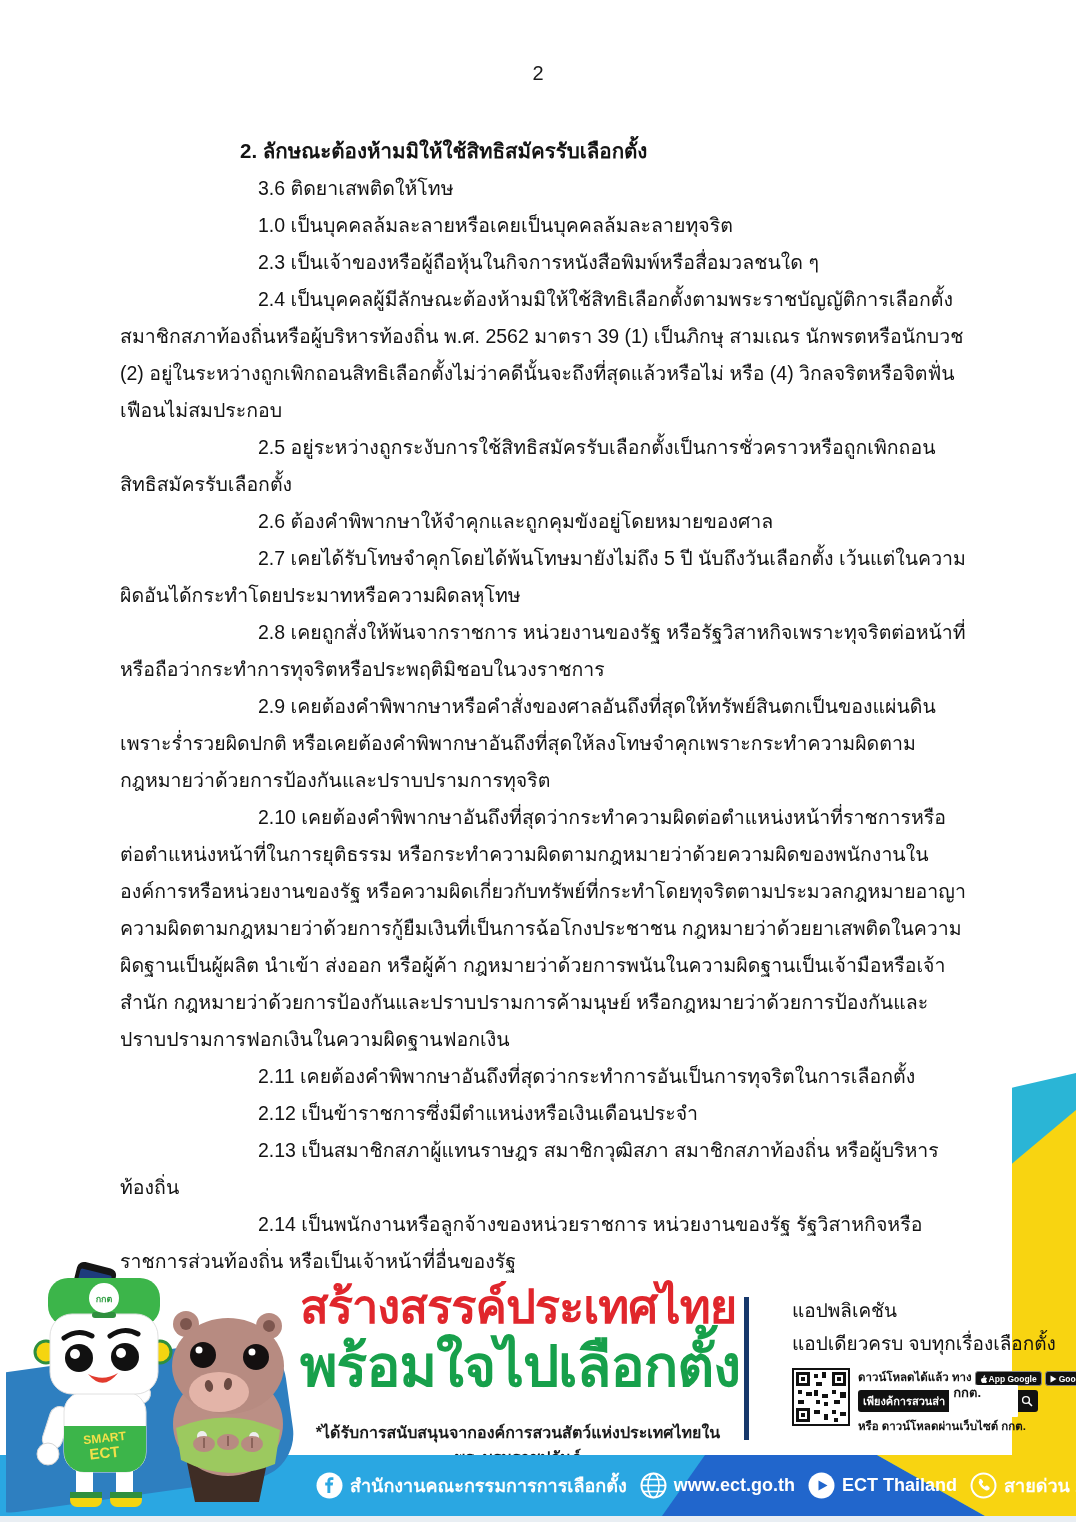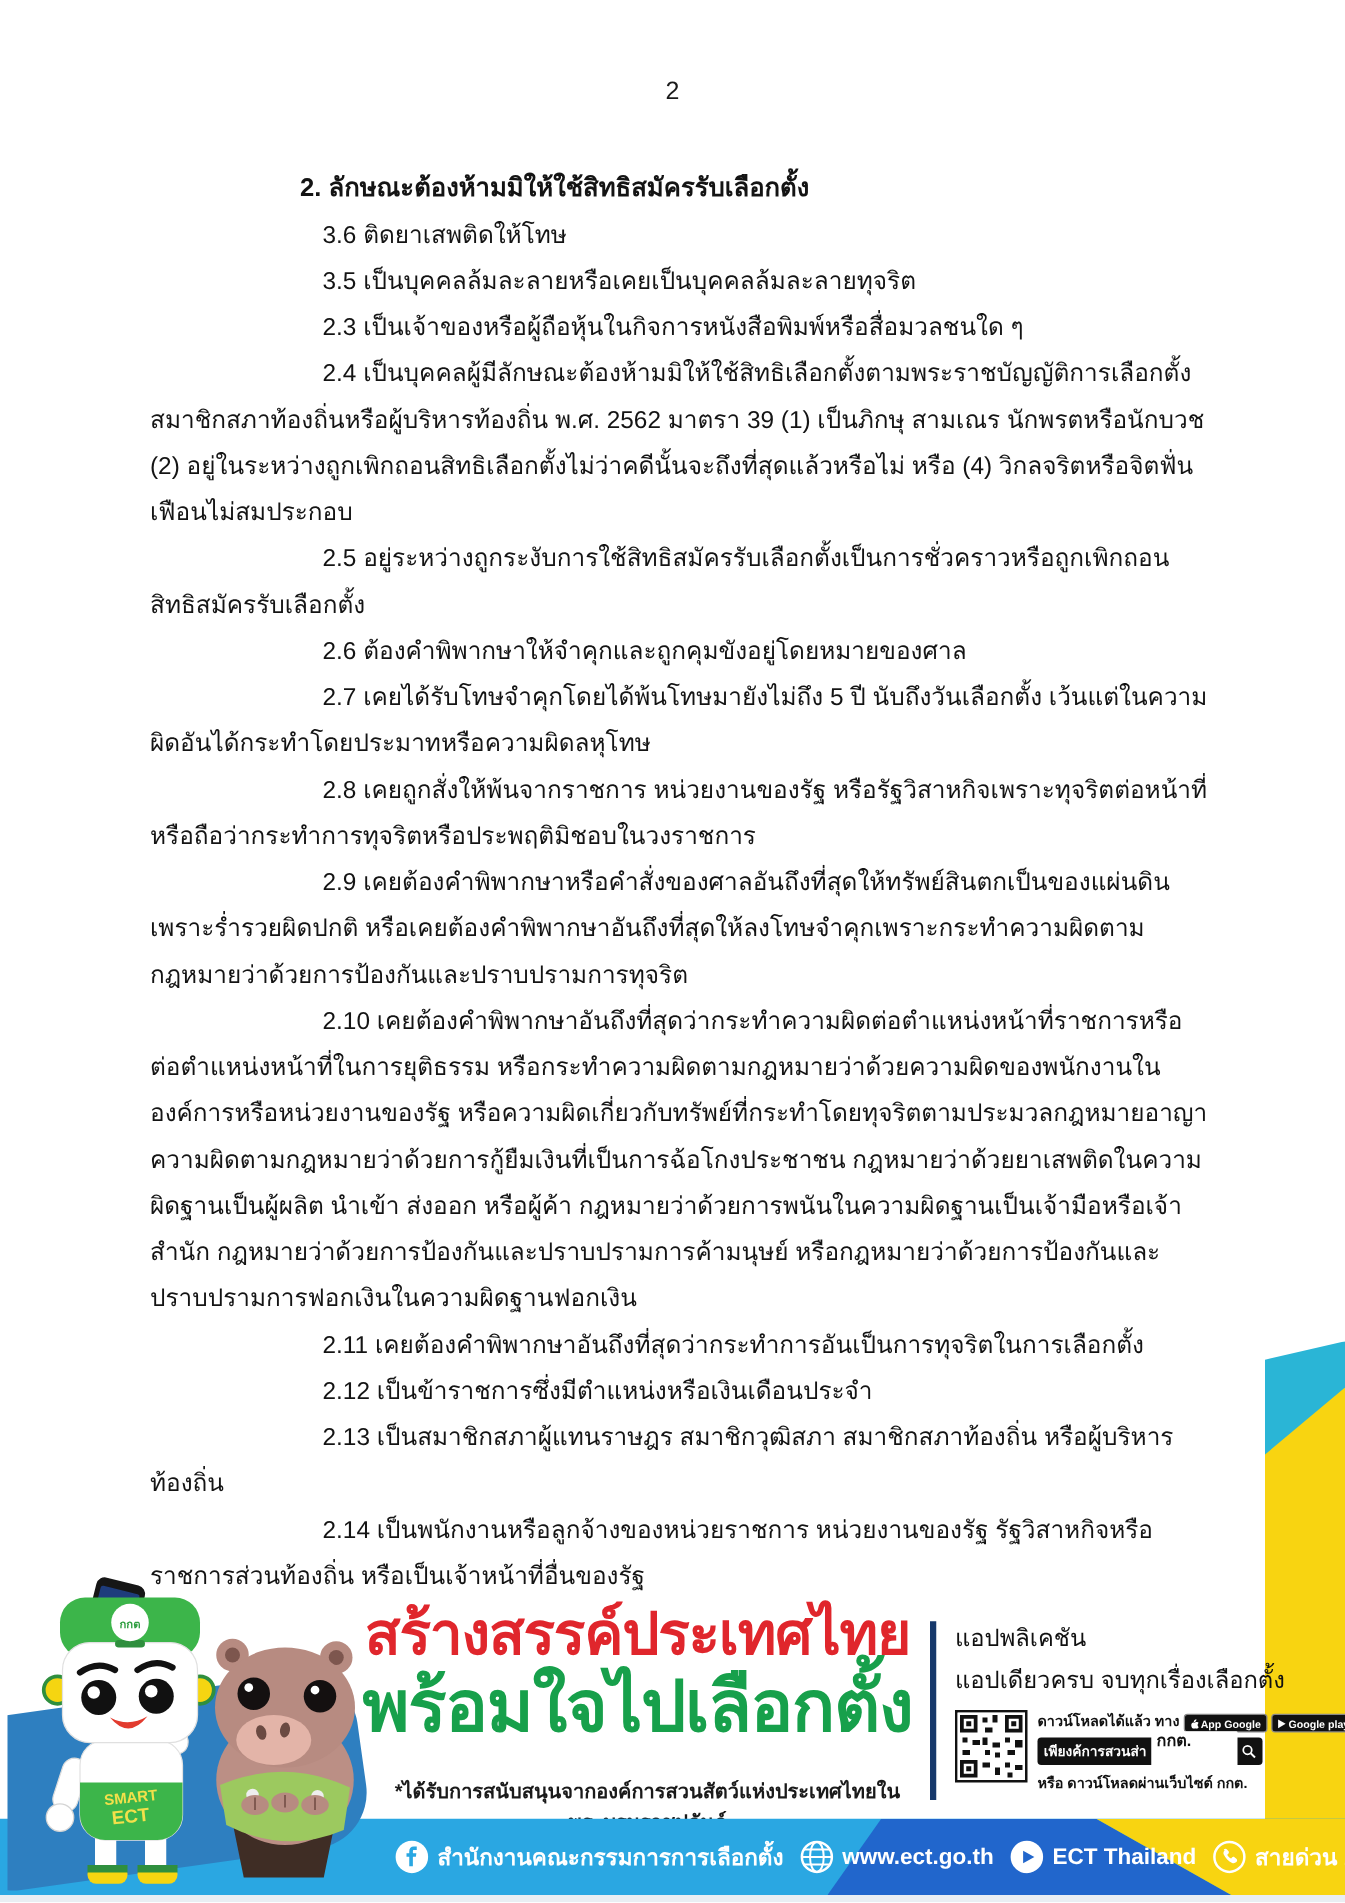--- a/index.html
+++ b/index.html
@@ -33,35 +33,35 @@
     clip-path:polygon(0 16%, 100% 0, 100% 44%, 0 100%);
   }
   .ribbon-yellow {
     position:absolute; left:1012px; top:1110px; width:64px; height:346px;
     background:#f8d411;
     clip-path:polygon(0 15.5%, 100% 0, 100% 100%, 0 100%);
   }
 
   
   .slogan {
-    position:absolute; left:284px; top:1282px; width:452px;
-    text-align:center; line-height:1.06;
+    position:absolute; left:300px; top:1282px; width:452px;
+    text-align:left; line-height:1.06;
   }
   .slogan .l1 { color:#e0262c; font-size:47px; font-weight:bold; letter-spacing:-1px; }
   .slogan .l2 { color:#17a04b; font-size:57px; font-weight:bold; margin-top:4px; letter-spacing:-1px; }
   .support-note {
     position:absolute; left:288px; top:1420px; width:460px;
     text-align:center; font-size:16px; font-weight:bold; color:#1a1a1a;
   }
   .divider {
     position:absolute; left:744px; top:1297px; width:5px; height:143px;
     background:#16386b;
   }
 
-  .appblock { position:absolute; left:764px; top:1295px; width:246px; color:#111; }
+  .appblock { position:absolute; left:792px; top:1295px; width:246px; color:#111; }
   .appblock .app-label { font-size:19px; }
   .appblock .app-name { font-size:39px; font-weight:bold; letter-spacing:-1px; line-height:1.05; }
   .appblock .app-tagline { font-size:19px; margin-top:3px; white-space:nowrap; }
   .app-download { position:relative; margin-top:10px; height:70px; }
   .qr { position:absolute; left:0; top:0; width:58px; height:58px; border:2px solid #111; background:#fff; }
   .dl-col { position:absolute; left:66px; top:0; width:180px; }
   .dl-row1 { display:flex; align-items:flex-end; gap:3px; height:18px; }
   .dl-prefix { font-size:11.5px; font-weight:bold; white-space:nowrap; }
   .store-badge {
     display:inline-flex; align-items:center; gap:2px;
@@ -105,21 +105,21 @@
 </head>
 <body>
 
 <div id="page">
 
   <div class="pagenum">2</div>
 
   <div class="doc">
     <p class="heading">2. ลักษณะต้องห้ามมิให้ใช้สิทธิสมัครรับเลือกตั้ง</p>
     <p class="item">3.6 ติดยาเสพติดให้โทษ</p>
-    <p class="item">3.5 เป็นบุคคลล้มละลายหรือเคยเป็นบุคคลล้มละลายทุจริต</p>
+    <p class="item">1.0 เป็นบุคคลล้มละลายหรือเคยเป็นบุคคลล้มละลายทุจริต</p>
     <p class="item">2.3 เป็นเจ้าของหรือผู้ถือหุ้นในกิจการหนังสือพิมพ์หรือสื่อมวลชนใด ๆ</p>
     <p class="item">2.4 เป็นบุคคลผู้มีลักษณะต้องห้ามมิให้ใช้สิทธิเลือกตั้งตามพระราชบัญญัติการเลือกตั้งสมาชิกสภาท้องถิ่นหรือผู้บริหารท้องถิ่น พ.ศ. 2562 มาตรา 39 (1) เป็นภิกษุ สามเณร นักพรตหรือนักบวช (2) อยู่ในระหว่างถูกเพิกถอนสิทธิเลือกตั้งไม่ว่าคดีนั้นจะถึงที่สุดแล้วหรือไม่ หรือ (4) วิกลจริตหรือจิตฟั่นเฟือนไม่สมประกอบ</p>
     <p class="item">2.5 อยู่ระหว่างถูกระงับการใช้สิทธิสมัครรับเลือกตั้งเป็นการชั่วคราวหรือถูกเพิกถอนสิทธิสมัครรับเลือกตั้ง</p>
     <p class="item">2.6 ต้องคำพิพากษาให้จำคุกและถูกคุมขังอยู่โดยหมายของศาล</p>
     <p class="item">2.7 เคยได้รับโทษจำคุกโดยได้พ้นโทษมายังไม่ถึง 5 ปี นับถึงวันเลือกตั้ง เว้นแต่ในความผิดอันได้กระทำโดยประมาทหรือความผิดลหุโทษ</p>
     <p class="item">2.8 เคยถูกสั่งให้พ้นจากราชการ หน่วยงานของรัฐ หรือรัฐวิสาหกิจเพราะทุจริตต่อหน้าที่หรือถือว่ากระทำการทุจริตหรือประพฤติมิชอบในวงราชการ</p>
     <p class="item">2.9 เคยต้องคำพิพากษาหรือคำสั่งของศาลอันถึงที่สุดให้ทรัพย์สินตกเป็นของแผ่นดินเพราะร่ำรวยผิดปกติ หรือเคยต้องคำพิพากษาอันถึงที่สุดให้ลงโทษจำคุกเพราะกระทำความผิดตามกฎหมายว่าด้วยการป้องกันและปราบปรามการทุจริต</p>
     <p class="item">2.10 เคยต้องคำพิพากษาอันถึงที่สุดว่ากระทำความผิดต่อตำแหน่งหน้าที่ราชการหรือต่อตำแหน่งหน้าที่ในการยุติธรรม หรือกระทำความผิดตามกฎหมายว่าด้วยความผิดของพนักงานในองค์การหรือหน่วยงานของรัฐ หรือความผิดเกี่ยวกับทรัพย์ที่กระทำโดยทุจริตตามประมวลกฎหมายอาญา ความผิดตามกฎหมายว่าด้วยการกู้ยืมเงินที่เป็นการฉ้อโกงประชาชน กฎหมายว่าด้วยยาเสพติดในความผิดฐานเป็นผู้ผลิต นำเข้า ส่งออก หรือผู้ค้า กฎหมายว่าด้วยการพนันในความผิดฐานเป็นเจ้ามือหรือเจ้าสำนัก กฎหมายว่าด้วยการป้องกันและปราบปรามการค้ามนุษย์ หรือกฎหมายว่าด้วยการป้องกันและปราบปรามการฟอกเงินในความผิดฐานฟอกเงิน</p>
     <p class="item">2.11 เคยต้องคำพิพากษาอันถึงที่สุดว่ากระทำการอันเป็นการทุจริตในการเลือกตั้ง</p>
     <p class="item">2.12 เป็นข้าราชการซึ่งมีตำแหน่งหรือเงินเดือนประจำ</p>

